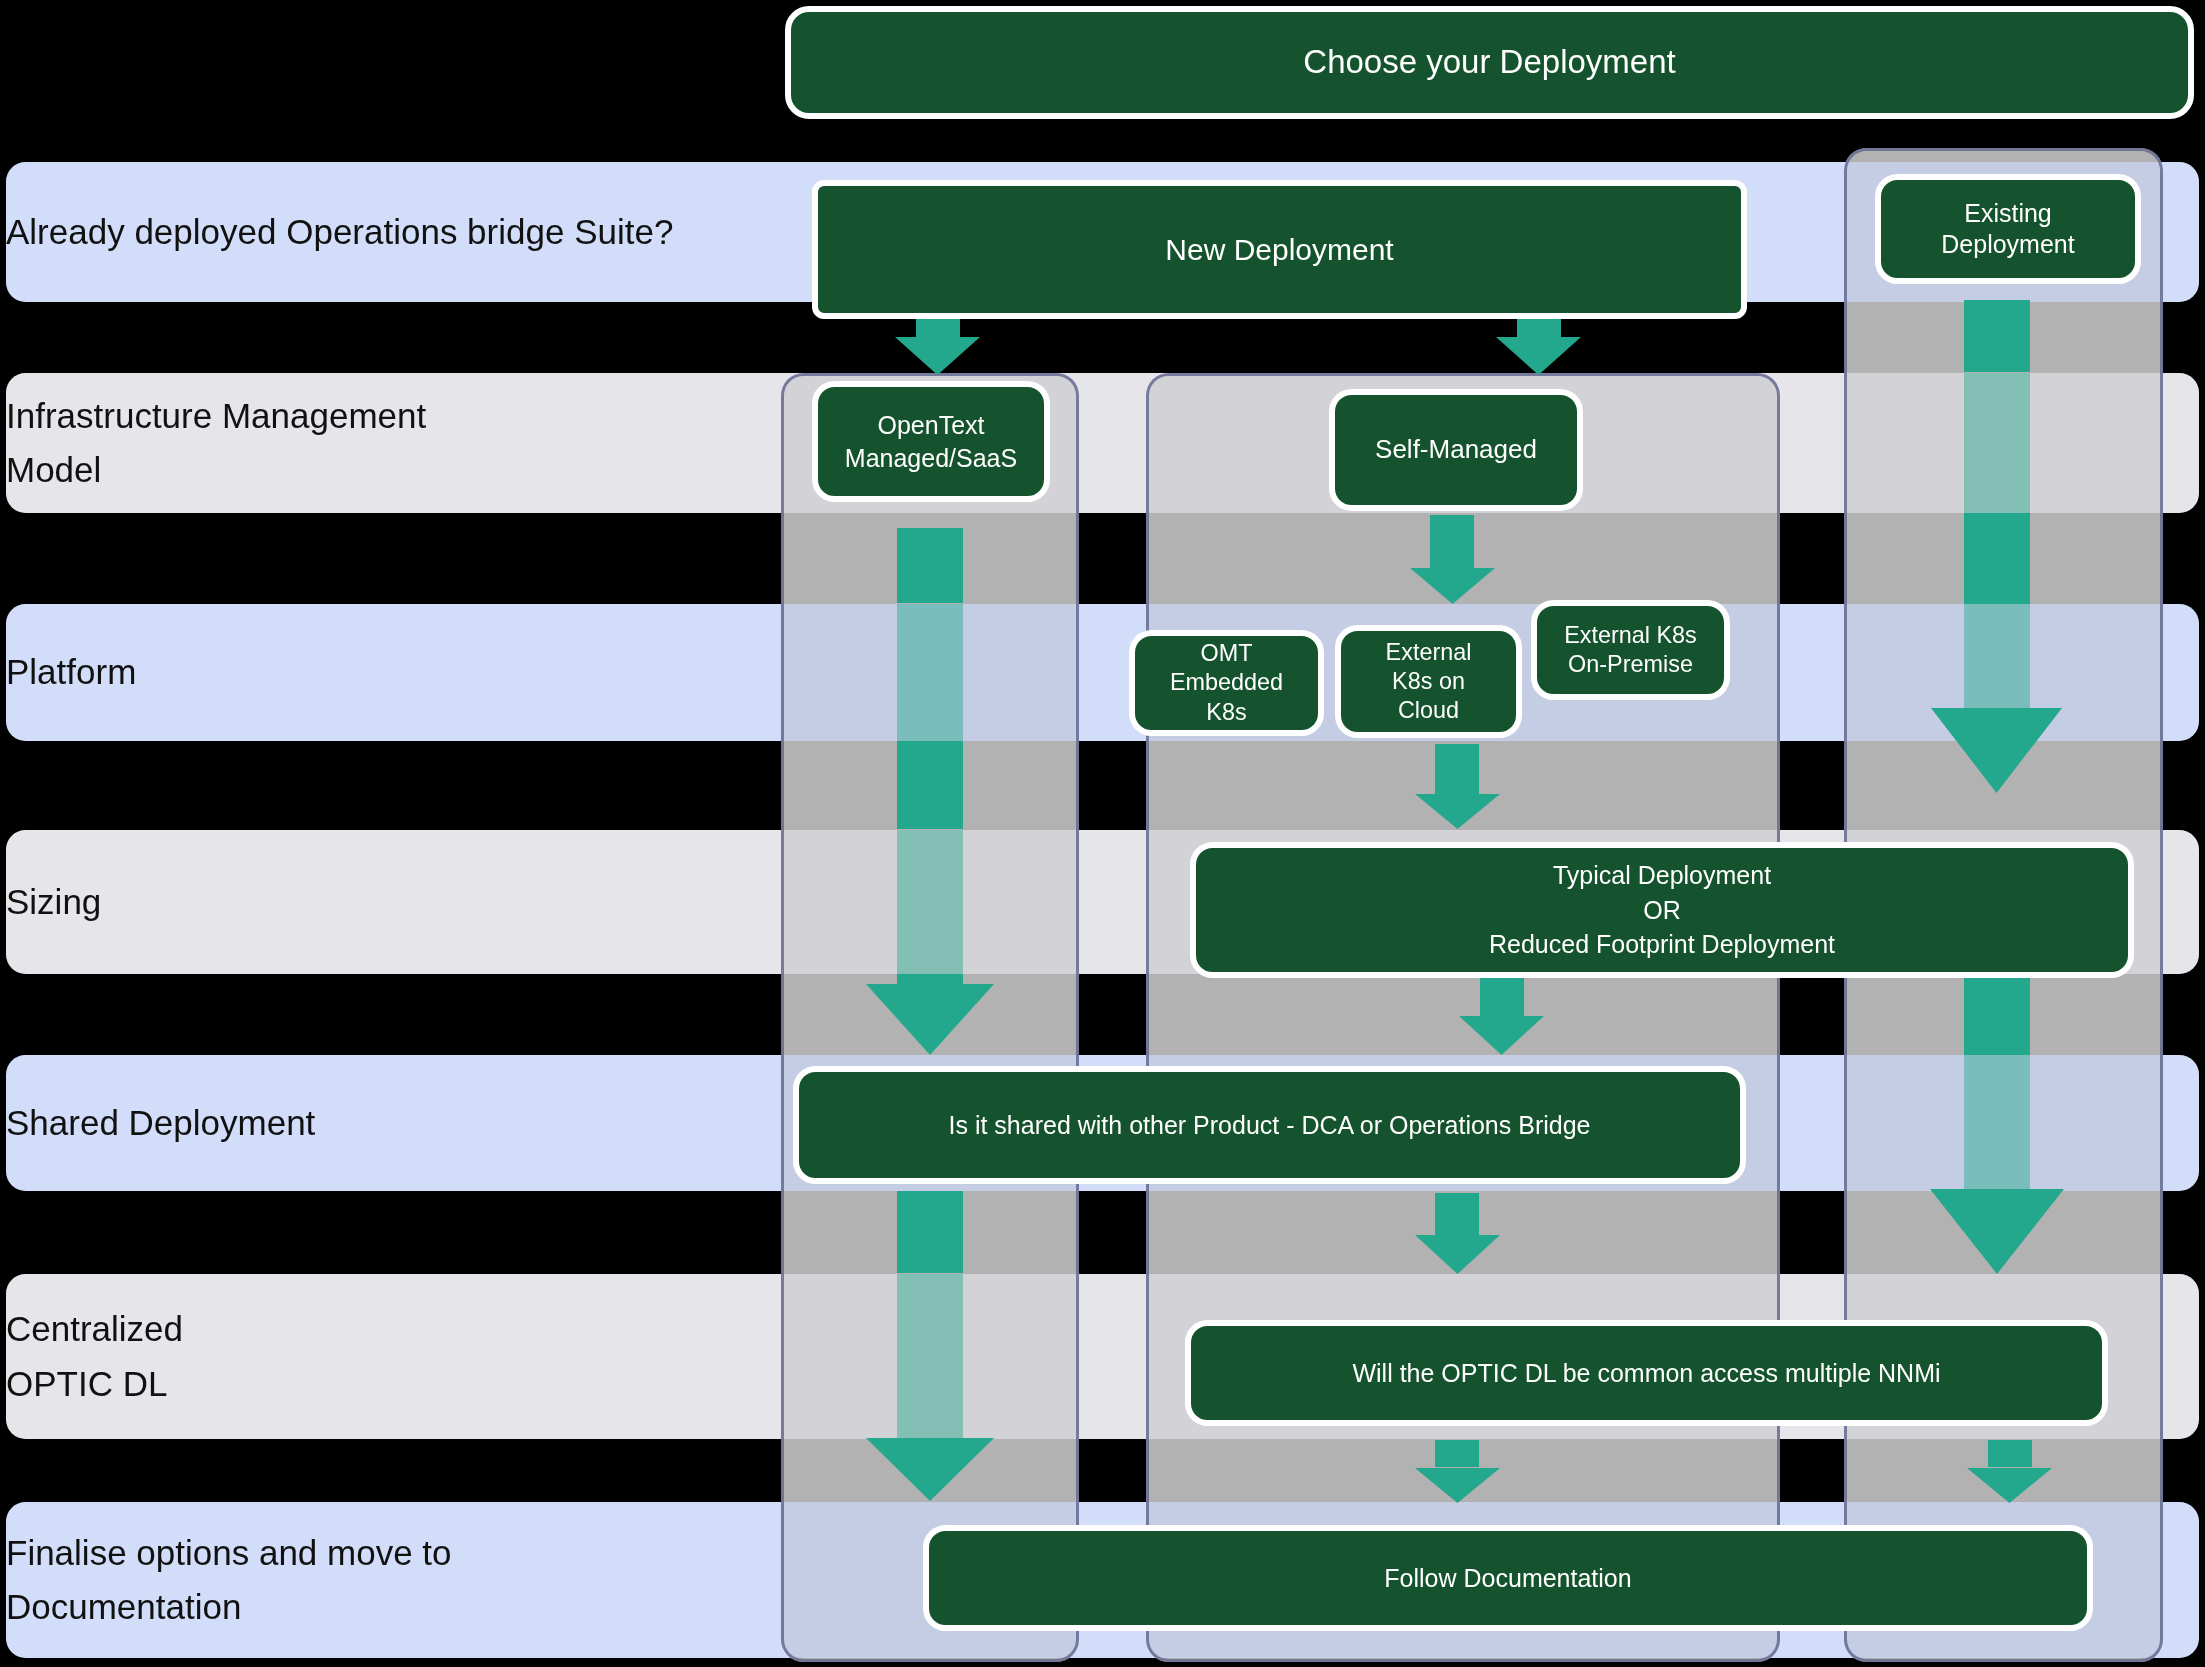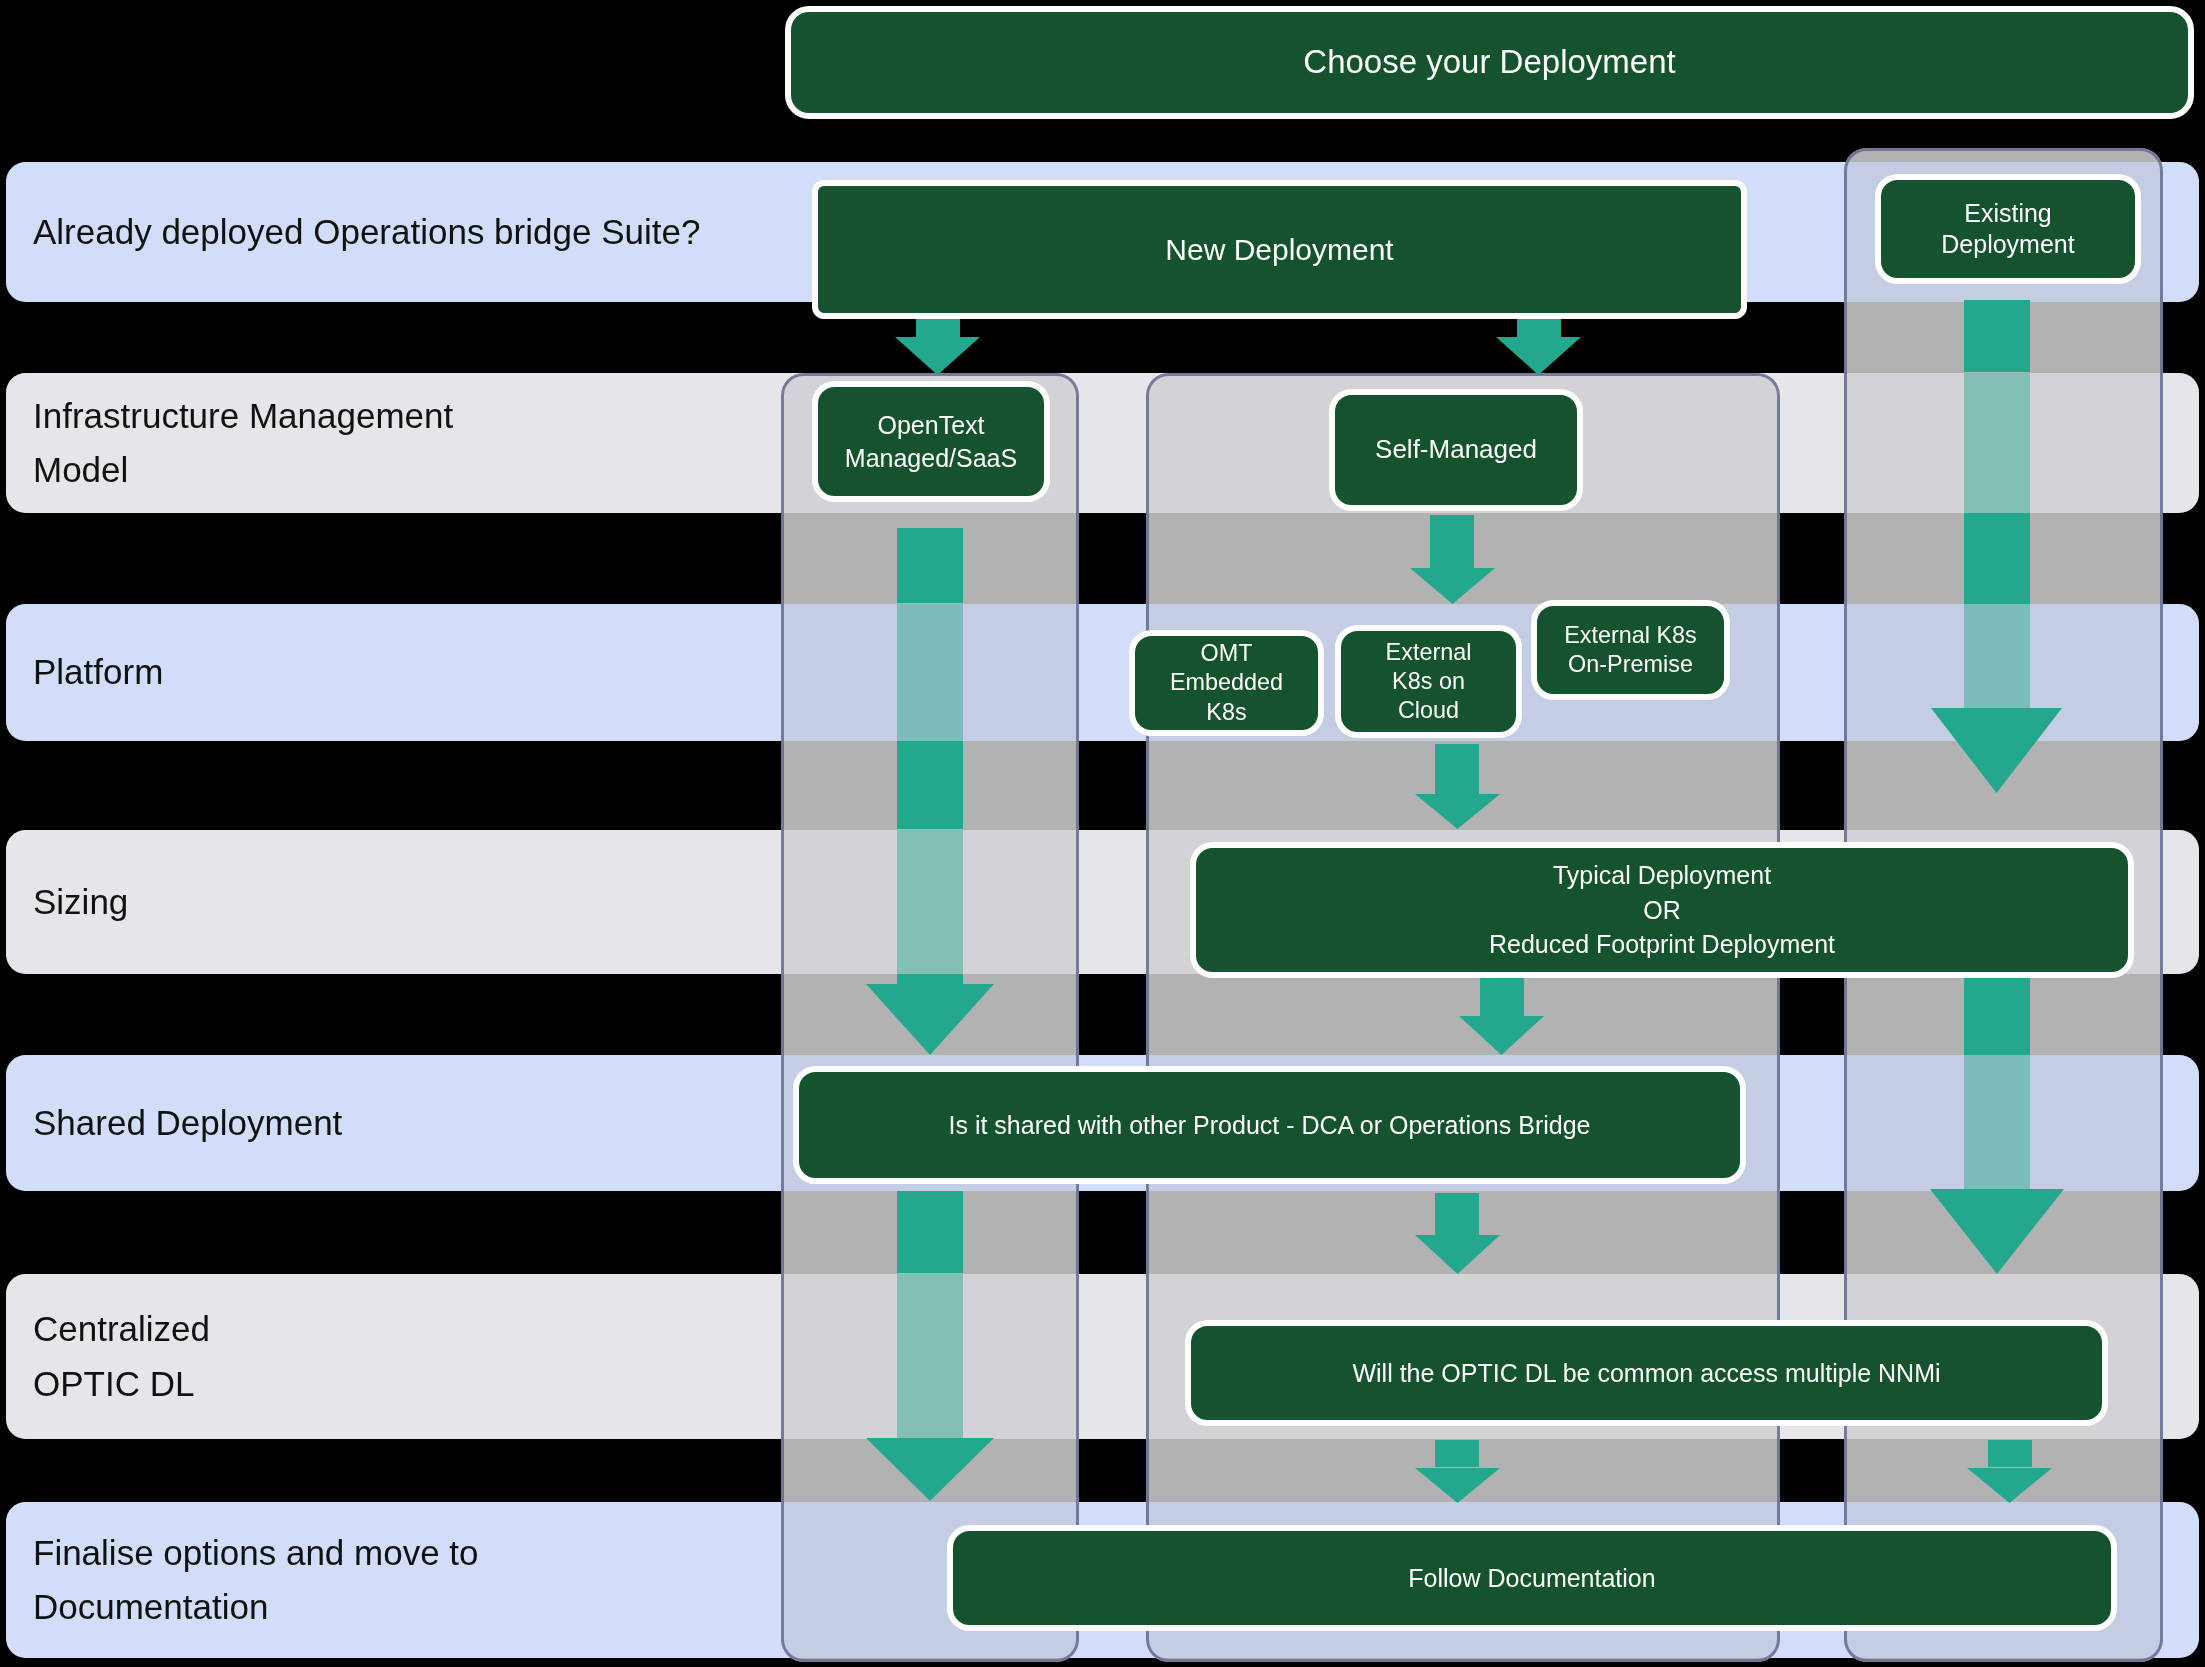--- a/index.html
+++ b/index.html
@@ -2,21 +2,21 @@
 <html style="font-size:12px"><head>
 <meta charset="utf-8">
 <style>
   html,body{margin:0;padding:0;background:#000;}
   #stage{
     position:relative;width:2205px;height:1668px;background:#000;overflow:hidden;
     font-family:"Liberation Sans",sans-serif;
   }
   
   .band{position:absolute;left:6px;width:2193px;border-radius:19.6px;z-index:2;
-        display:flex;align-items:center;box-sizing:border-box;padding-left:27px;}
+        display:flex;align-items:center;box-sizing:border-box;}
   .band.blue{background:#d2def9;}
   .band.gray{background:#e6e5ea;}
   .row-label{color:#111;font-size:35px;line-height:1.55;white-space:pre-line;}
   
   .col-under{position:absolute;background:#bbbbbc;border-radius:22.6px;z-index:1;}
   .col-over{position:absolute;background:rgba(146,146,152,0.22);
             border:3px solid rgba(102,107,144,0.85);border-radius:22.6px;
             box-sizing:border-box;z-index:3;}
   
   .seg{position:absolute;z-index:4;}
@@ -138,16 +138,16 @@
 On-Premise</div>
 
   <div class="btn" style="left:1190px;top:842px;width:944px;height:136px;line-height:1.38;">Typical Deployment
 OR
 Reduced Footprint  Deployment</div>
 
   <div class="btn" style="left:793px;top:1066px;width:953px;height:118px;">Is it shared  with other Product - DCA or Operations Bridge</div>
 
   <div class="btn" style="left:1185px;top:1320px;width:923px;height:106px;">Will the OPTIC DL be common access multiple NNMi</div>
 
-  <div class="btn" style="left:923px;top:1525px;width:1170px;height:106px;margin-left:24px;">Follow Documentation</div>
+  <div class="btn" style="left:923px;top:1525px;width:1170px;height:106px;">Follow Documentation</div>
 
 </div>
 
 
 </body></html>

